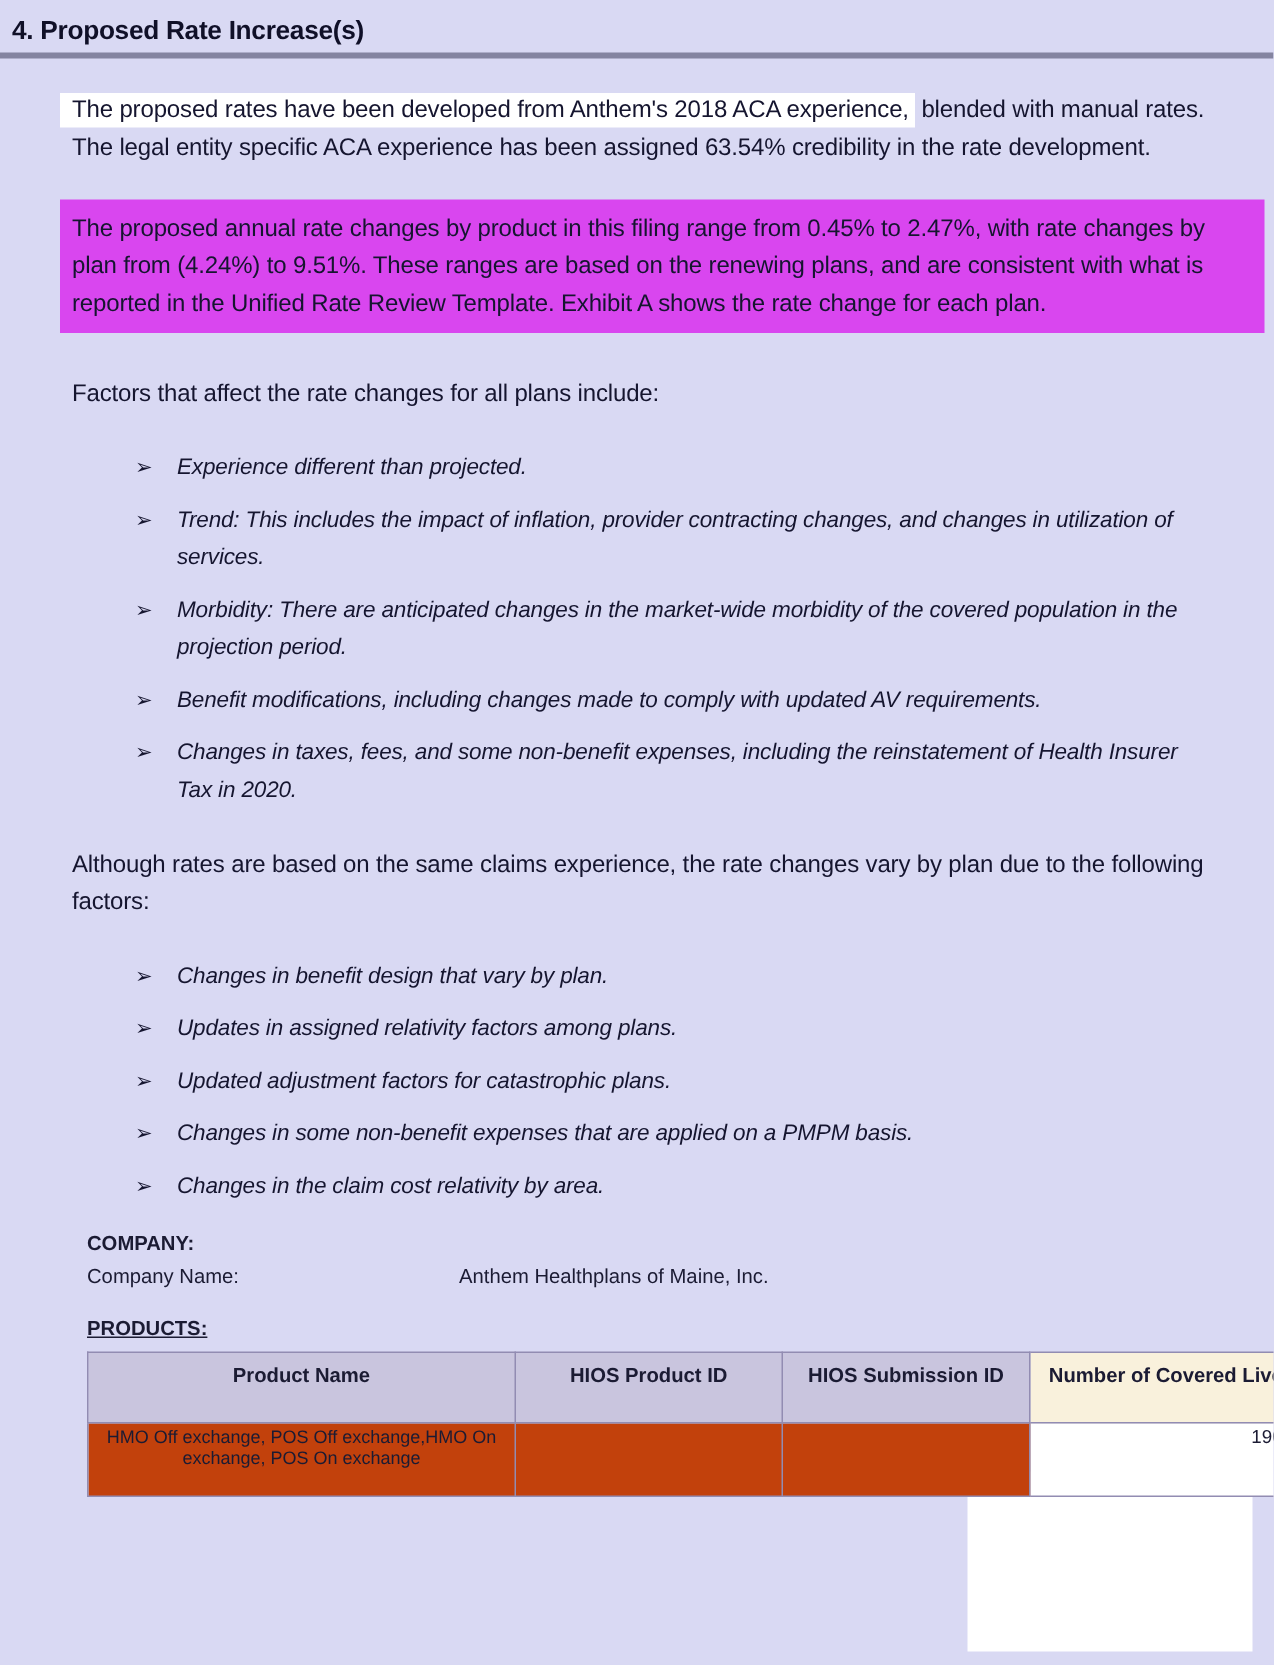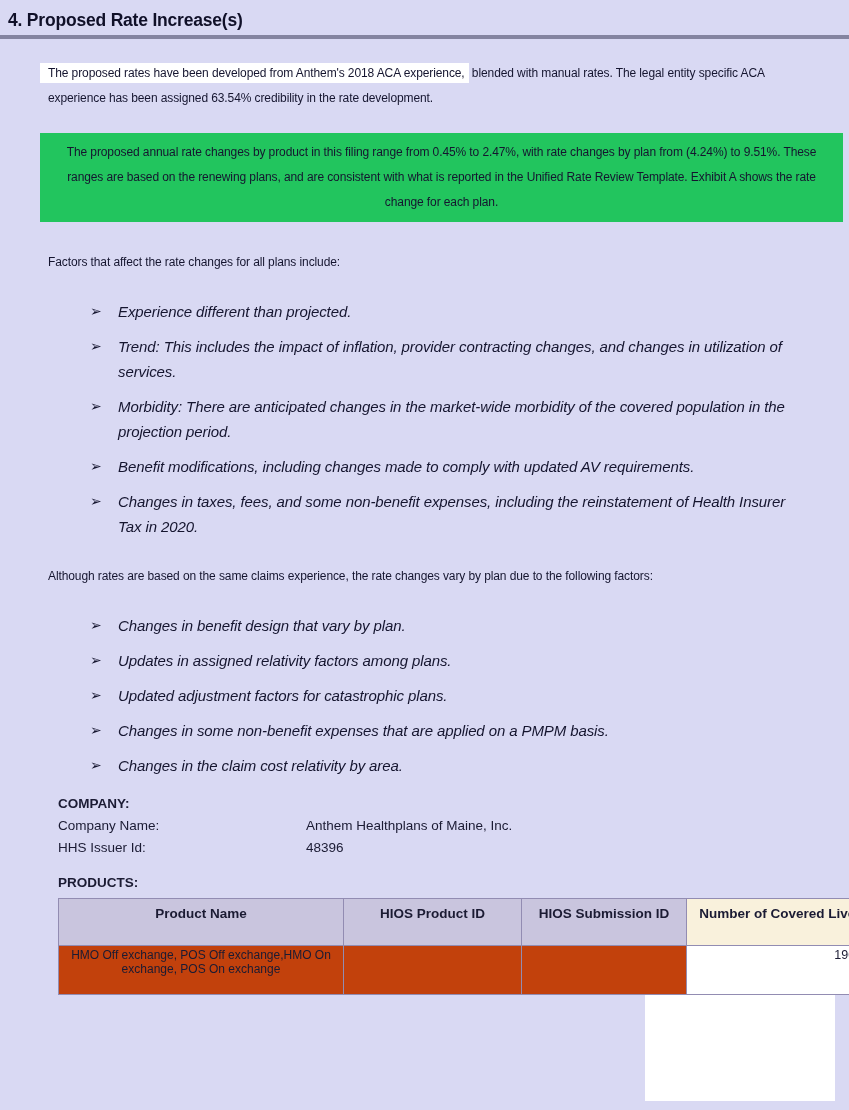--- a/index.html
+++ b/index.html
@@ -18,39 +18,38 @@
     color:#101028;
     letter-spacing:-0.2px;
   }
   .heading-rule{
     margin-top:4px;
     height:4px;
     width:849px;
     background:#8484a0;
   }
   .para{
-    font-size:12px;
+    font-size:16px;
     line-height:25px;
     letter-spacing:-0.1px;
   }
   .para1{
     margin:22px 38px 0 48px;
     width:766px;
   }
   .hl-span{
     background:#ffffff;
     padding:3px 4px 3px 8px;
     margin-left:-8px;
   }
   .para2-box{
     margin:22px 6px 0 40px;
     width:787px;
-    background:#22c55e;
+    background:#d946ef;
     padding:7px 8px 7px 8px;
-    text-align:center;
   }
   .factors-intro{
     margin:28px 38px 0 48px;
   }
   .bullet-list{
     margin:24px 0 0 0;
     padding:0;
     list-style:none;
   }
   .bullet-item{
@@ -93,20 +92,21 @@
     margin-top:7px;
     font-size:13.5px;
     gap:16px;
   }
   .rrd-row-label{flex:0 0 232px;}
   .rrd-row-value{flex:1;}
   .products-label{
     margin-top:20px;
     font-size:13.5px;
     font-weight:bold;
+    text-decoration:underline;
   }
   .hl-box{
     position:absolute;
     left:645px;top:981px;
     width:190px;height:120px;
     background:#ffffff;
   }
   .products-table{
     position:relative;
     margin-top:8px;
@@ -209,24 +209,20 @@
 
 <div class="hl-box"></div>
 
 <div class="rrd-section">
 
   <div class="rrd-group-label">COMPANY:</div>
 
   <div class="rrd-row">
     <span class="rrd-row-label">Company Name:</span>
     <span class="rrd-row-value">Anthem Healthplans of Maine, Inc.</span>
-  </div>
-  <div class="rrd-row">
-    <span class="rrd-row-label">HHS Issuer Id:</span>
-    <span class="rrd-row-value">48396</span>
   </div>
 
   <div class="products-label">PRODUCTS:</div>
 
   <table class="products-table">
     <thead>
       <tr>
         <th class="col-name">Product Name</th>
         <th class="col-pid">HIOS Product ID</th>
         <th class="col-sid">HIOS Submission ID</th>

